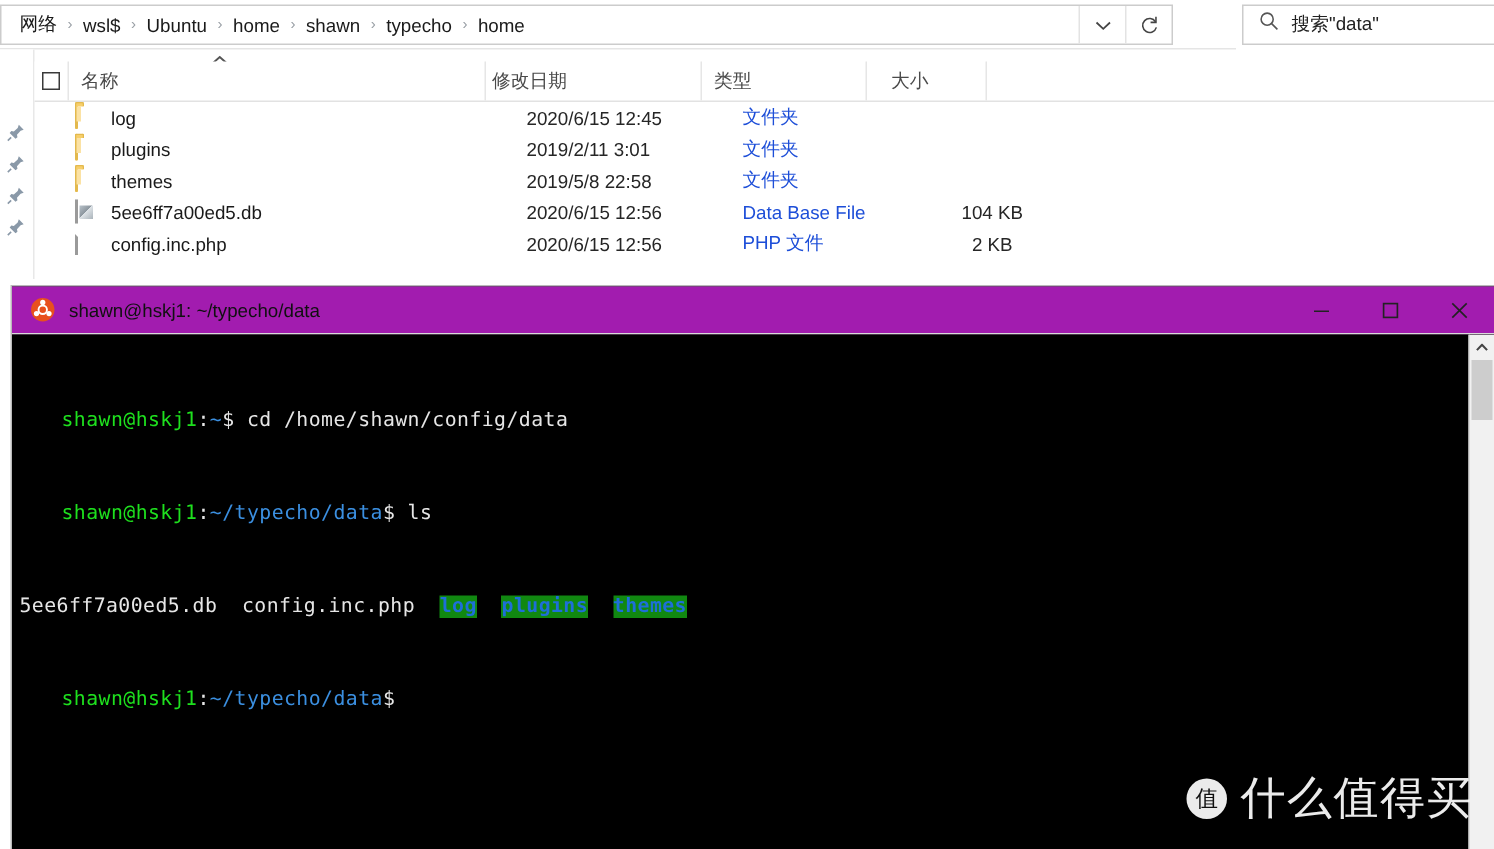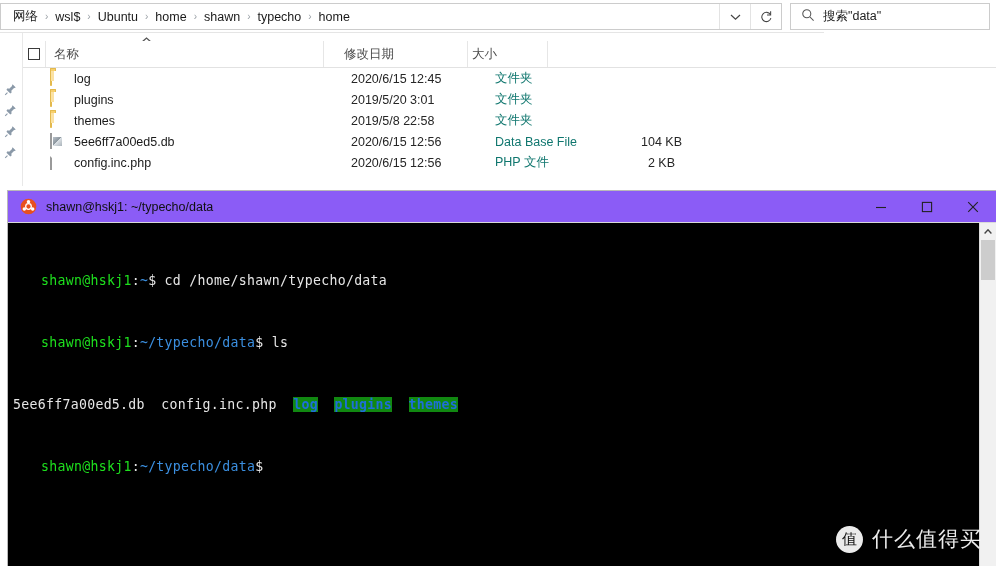--- a/index.html
+++ b/index.html
@@ -27,20 +27,21 @@
   
   .addrbar {
     position: absolute;
     left: 0; top: 0;
     width: 824px; height: 33px;
     box-sizing: border-box;
     display: flex;
     align-items: stretch;
     border-bottom: 1px solid #e5e5e5;
     background: #ffffff;
+    gap: 38px;
   }
   .addr-box {
     flex: 0 0 782px;
     display: flex;
     align-items: center;
     height: 27px;
     margin-top: 3px;
     border: 1px solid #cccccc;
     background: #ffffff;
     box-sizing: border-box;
@@ -134,23 +135,23 @@
   }
   .col + .col { border-left: 1px solid #e6e6e6; }
   .col-check { width: 22px; justify-content: center; border-left: none !important; }
   .checkbox {
     width: 12px; height: 12px;
     border: 1.4px solid #3a3a3a;
     background: #fff;
     box-sizing: border-box;
   }
   .col-name { width: 278px; padding-left: 8px; }
-  .col-date { width: 144px; padding-left: 20px; }
+  .col-date { width: 144px; padding-left: 4px; }
   .col-type { width: 110px; padding-left: 8px; }
-  .col-size { width: 80px; padding-left: 4px; }
+  .col-size { width: 80px; padding-left: 16px; }
   .col-rest { flex: 1 1 auto; }
   .sortmark {
     position: absolute;
     left: 140px; top: 36px;
     width: 12px; height: 8px;
     color: #5a5a5a;
     font-size: 9px;
     line-height: 8px;
     text-align: center;
   }
@@ -170,21 +171,21 @@
   }
   .cell-name {
     width: 300px;
     display: flex;
     align-items: center;
     padding-left: 27px;
     box-sizing: border-box;
     white-space: nowrap;
   }
   .cell-date { width: 144px; color: #262626; white-space: nowrap; margin-left: 28px; }
-  .cell-type { width: 130px; color: #0f766e; white-space: nowrap; }
+  .cell-type { width: 130px; color: #1d4ed8; white-space: nowrap; }
   .cell-size {
     width: 73px;
     text-align: center;
     color: #262626;
     white-space: nowrap;
   }
   .ficon {
     width: 16px; height: 16px;
     margin-right: 8px;
     flex: 0 0 16px;
@@ -253,21 +254,21 @@
   
   #terminal {
     position: absolute;
     left: 8px; top: 191px;
     width: 988px; height: 375px;
     box-shadow: 0 0 0 1px #b9b9b9;
     background: #000000;
   }
   .term-title {
     height: 31px;
-    background: #8b5cf6;
+    background: #a21caf;
     display: flex;
     align-items: center;
     border-bottom: 1px solid #dadada;
   }
   .ubuntu-logo {
     width: 17px; height: 17px;
     margin-left: 12px;
     margin-right: 9px;
     flex: 0 0 17px;
   }
@@ -353,21 +354,21 @@
     color: #111;
     font-size: 15px;
     display: flex;
     align-items: center;
     justify-content: center;
     margin-right: 9px;
     font-family: "DejaVu Sans", sans-serif;
   }
   .wm-text {
     color: #ffffff;
-    font-size: 21px;
+    font-size: 30px;
     letter-spacing: 1px;
     font-family: "DejaVu Sans", sans-serif;
   }
 </style>
 </head>
 <body>
 
 <div id="explorer">
 
   <div class="addrbar">
@@ -442,20 +443,21 @@
         <path d="M1 5 L5.5 1 L10 5" fill="none" stroke="#555" stroke-width="1.3"></path>
       </svg>
   </div>
 
   <div class="colhead">
     <div class="col col-check">
       <span class="checkbox"></span>
     </div>
     <div class="col col-name">名称</div>
     <div class="col col-date">修改日期</div>
+    <div class="col col-type">类型</div>
     <div class="col col-size">大小</div>
     <div class="col col-rest"></div>
   </div>
 
   <div class="filelist">
 
     <div class="row">
       <div class="cell-name">
         <span class="ficon"><span class="folder-ic"></span></span>
         <span>log</span>
@@ -463,21 +465,21 @@
       <div class="cell-date">2020/6/15 12:45</div>
       <div class="cell-type">文件夹</div>
       <div class="cell-size"></div>
     </div>
 
     <div class="row">
       <div class="cell-name">
         <span class="ficon"><span class="folder-ic"></span></span>
         <span>plugins</span>
       </div>
-      <div class="cell-date">2019/5/20 3:01</div>
+      <div class="cell-date">2019/2/11 3:01</div>
       <div class="cell-type">文件夹</div>
       <div class="cell-size"></div>
     </div>
 
     <div class="row">
       <div class="cell-name">
         <span class="ficon"><span class="folder-ic"></span></span>
         <span>themes</span>
       </div>
       <div class="cell-date">2019/5/8 22:58</div>
@@ -537,21 +539,21 @@
             <line x1="1.2" y1="1.2" x2="10.8" y2="10.8" stroke="#222" stroke-width="1.1"></line>
             <line x1="10.8" y1="1.2" x2="1.2" y2="10.8" stroke="#222" stroke-width="1.1"></line>
           </svg>
       </span>
     </span>
   </div>
 
   <div class="term-body">
     <div class="term-text">
 
-      <div class="tl"><span class="c-green">shawn@hskj1</span><span class="c-white">:</span><span class="tilde">~</span><span class="c-white">$ cd /home/shawn/typecho/data</span></div>
+      <div class="tl"><span class="c-green">shawn@hskj1</span><span class="c-white">:</span><span class="tilde">~</span><span class="c-white">$ cd /home/shawn/config/data</span></div>
 
       <div class="tl"><span class="c-green">shawn@hskj1</span><span class="c-white">:</span><span class="tilde">~/typecho/data</span><span class="c-white">$ ls</span></div>
 
       <div class="tl"><span class="c-white">5ee6ff7a00ed5.db</span><span class="c-white">  </span><span class="c-white">config.inc.php</span><span class="c-white">  </span><span class="c-dir">log</span><span class="c-white">  </span><span class="c-dir">plugins</span><span class="c-white">  </span><span class="c-dir">themes</span></div>
 
       <div class="tl"><span class="c-green">shawn@hskj1</span><span class="c-white">:</span><span class="tilde">~/typecho/data</span><span class="c-white">$</span></div>
 
     </div>
 
     <div class="term-scroll">

